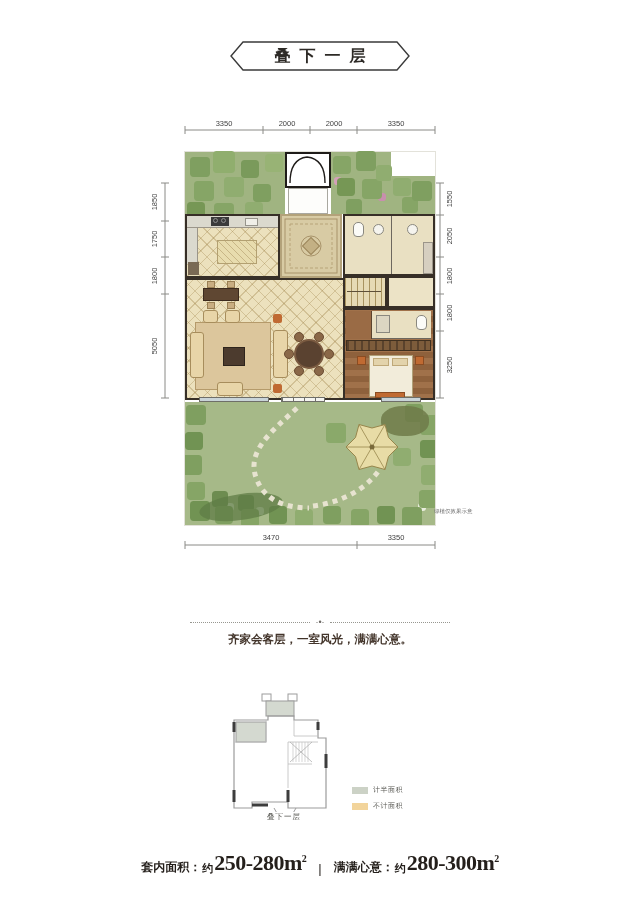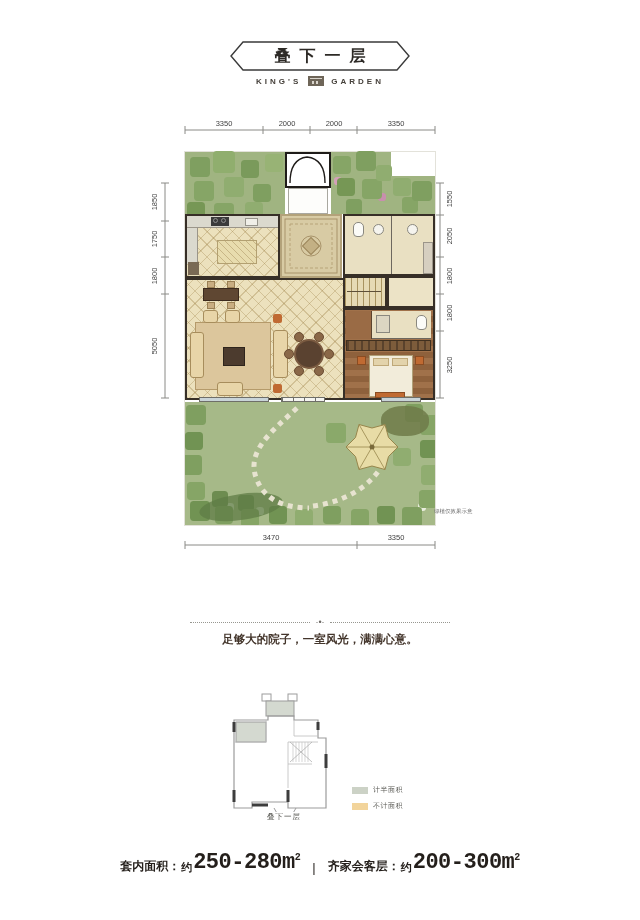--- a/index.html
+++ b/index.html
@@ -120,39 +120,34 @@
   .sketch{position:absolute;left:224px;top:692px;}
   .legend{position:absolute;left:352px;top:785px;}
   .legend-row{display:flex;align-items:center;gap:5px;margin-bottom:6px;}
   .swatch{width:16px;height:7px;}
   .legend-label{font-size:7px;color:#5a5a55;letter-spacing:.5px;}
   .caption{position:absolute;left:224px;top:812px;width:120px;text-align:center;font-size:7.5px;color:#5a5a55;letter-spacing:1px;}
   
   .footer{position:absolute;left:0;top:850px;width:100%;display:flex;justify-content:center;align-items:flex-end;color:#241f1b;}
   .f-label{font-size:12px;font-weight:700;}
   .f-about{font-size:11px;font-weight:700;margin:0 1px;}
-  .f-value{font-family:Liberation Mono, monospace;font-size:22px;font-weight:700;letter-spacing:-.5px;}
+  .f-value{font-family:Liberation Serif, serif;font-size:22px;font-weight:700;letter-spacing:-.5px;}
   .f-value sup{font-size:10px;}
   .f-sep{font-size:13px;font-weight:400;margin:0 12px;color:#241f1b;}
 </style>
 </head>
 <body>
 
 <div class="page">
 
   <div class="title-box">
     <svg width="180" height="30" viewBox="0 0 180 30">
       <polygon points="13,1 167,1 179,15 167,29 13,29 1,15" fill="#ffffff" stroke="#3a3a3a" stroke-width="1.4"></polygon>
     </svg>
     <span class="t">叠下一层</span>
-  </div>
-  <div class="brand">
-    <span>KING'S</span>
-    <span class="brand-emblem"></span>
-    <span>GARDEN</span>
   </div>
 
   <svg class="dims-svg" width="640" height="570" viewBox="0 0 640 570">
     <path d="M185,130 H435 M185,126 V134 M263,126 V134 M310,126 V134 M357,126 V134 M435,126 V134
              M165,183 V398 M161,183 H169 M161,221 H169 M161,257 H169 M161,294 H169 M161,398 H169
              M440,183 V398 M436,183 H444 M436,215 H444 M436,257 H444 M436,294 H444 M436,331 H444 M436,398 H444
              M185,545 H435 M185,541 V549 M357,541 V549 M435,541 V549" stroke="#8a8a86" stroke-width="1" fill="none"></path>
   </svg>
   <span class="hdim" style="left:224px;top:119px;">3350</span>
   <span class="hdim" style="left:287px;top:119px;">2000</span>
@@ -281,21 +276,21 @@
   </div>
 
   <span class="plan-note">绿植仅效果示意</span>
 
   <div class="divider">
     <span class="dline"></span>
     <span class="orn">·•·</span>
     <span class="dline"></span>
   </div>
   <div class="desc">
-    <p>足够大的院子，一室风光，满满心意。</p>
+    <p>齐家会客层，一室风光，满满心意。</p>
   </div>
 
   <svg class="sketch" width="120" height="120" viewBox="0 0 120 120">
     <rect x="38" y="2" width="9" height="7" fill="#ffffff" stroke="#9c9c9c"></rect>
     <rect x="64" y="2" width="9" height="7" fill="#ffffff" stroke="#9c9c9c"></rect>
     <rect x="42" y="9" width="28" height="15" fill="#d4d9d0" stroke="#9c9c9c"></rect>
     <rect x="12" y="30" width="30" height="20" fill="#d4d9d0" stroke="#9c9c9c"></rect>
     <path d="M10,28 H44 V24 H70 V28 H94 V46 H102 V116 H64 V110 H28 V116 H10 Z" fill="none" stroke="#9c9c9c" stroke-width="1.2"></path>
     <path d="M10,50 H42 M42,28 V50 M70,28 V44 M70,44 H94 M64,50 H94 M64,72 H88 M64,50 V96" stroke="#bdbdbd" stroke-width=".8" fill="none"></path>
     <path d="M69,50 V70 M72,50 V70 M75,50 V70 M78,50 V70 M81,50 V70 M84,50 V70" stroke="#c4c4c4" stroke-width=".7"></path>
@@ -313,18 +308,18 @@
       <span class="legend-label">不计面积</span>
     </div>
   </div>
   <div class="caption">叠下一层</div>
 
   <div class="footer">
     <span class="f-label">套内面积：</span>
     <span class="f-about">约</span>
     <span class="f-value"><span>250-280m</span><sup>2</sup></span>
     <span class="f-sep">|</span>
-    <span class="f-label">齐家会客层：</span>
+    <span class="f-label">满满心意：</span>
     <span class="f-about">约</span>
-    <span class="f-value"><span>200-300m</span><sup>2</sup></span>
+    <span class="f-value"><span>280-300m</span><sup>2</sup></span>
   </div>
 
 </div>
 
 </body></html>

